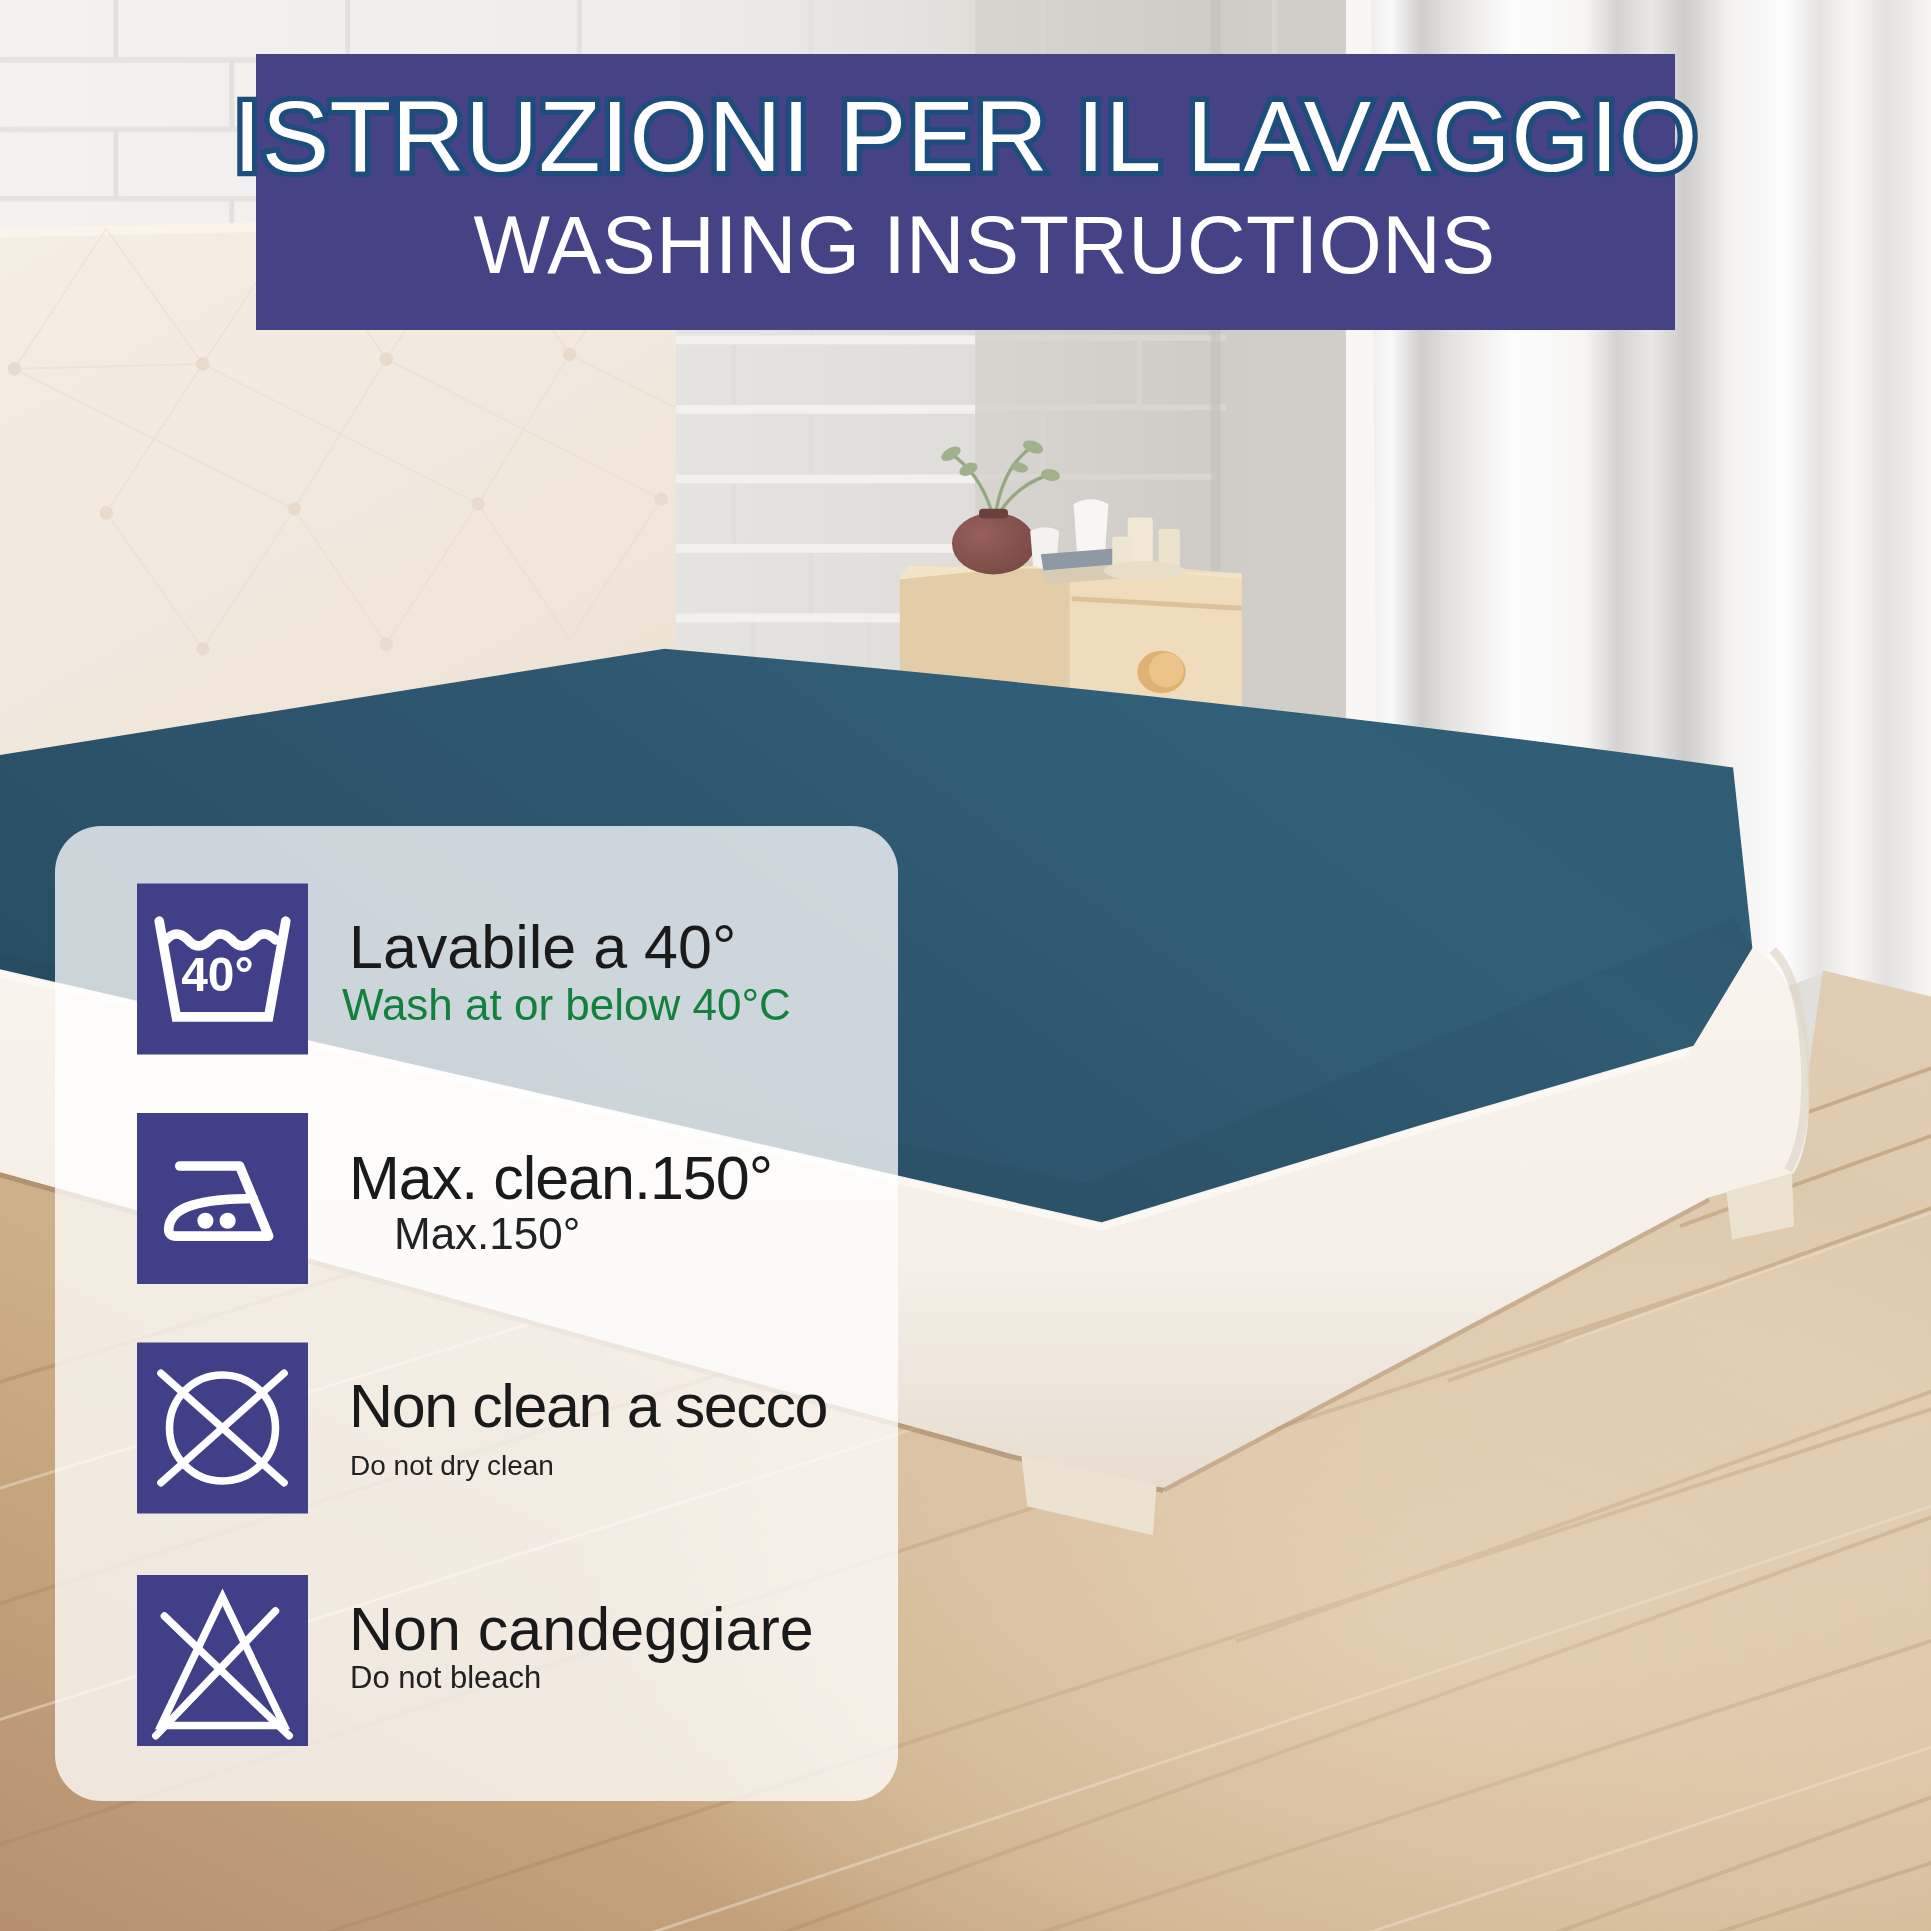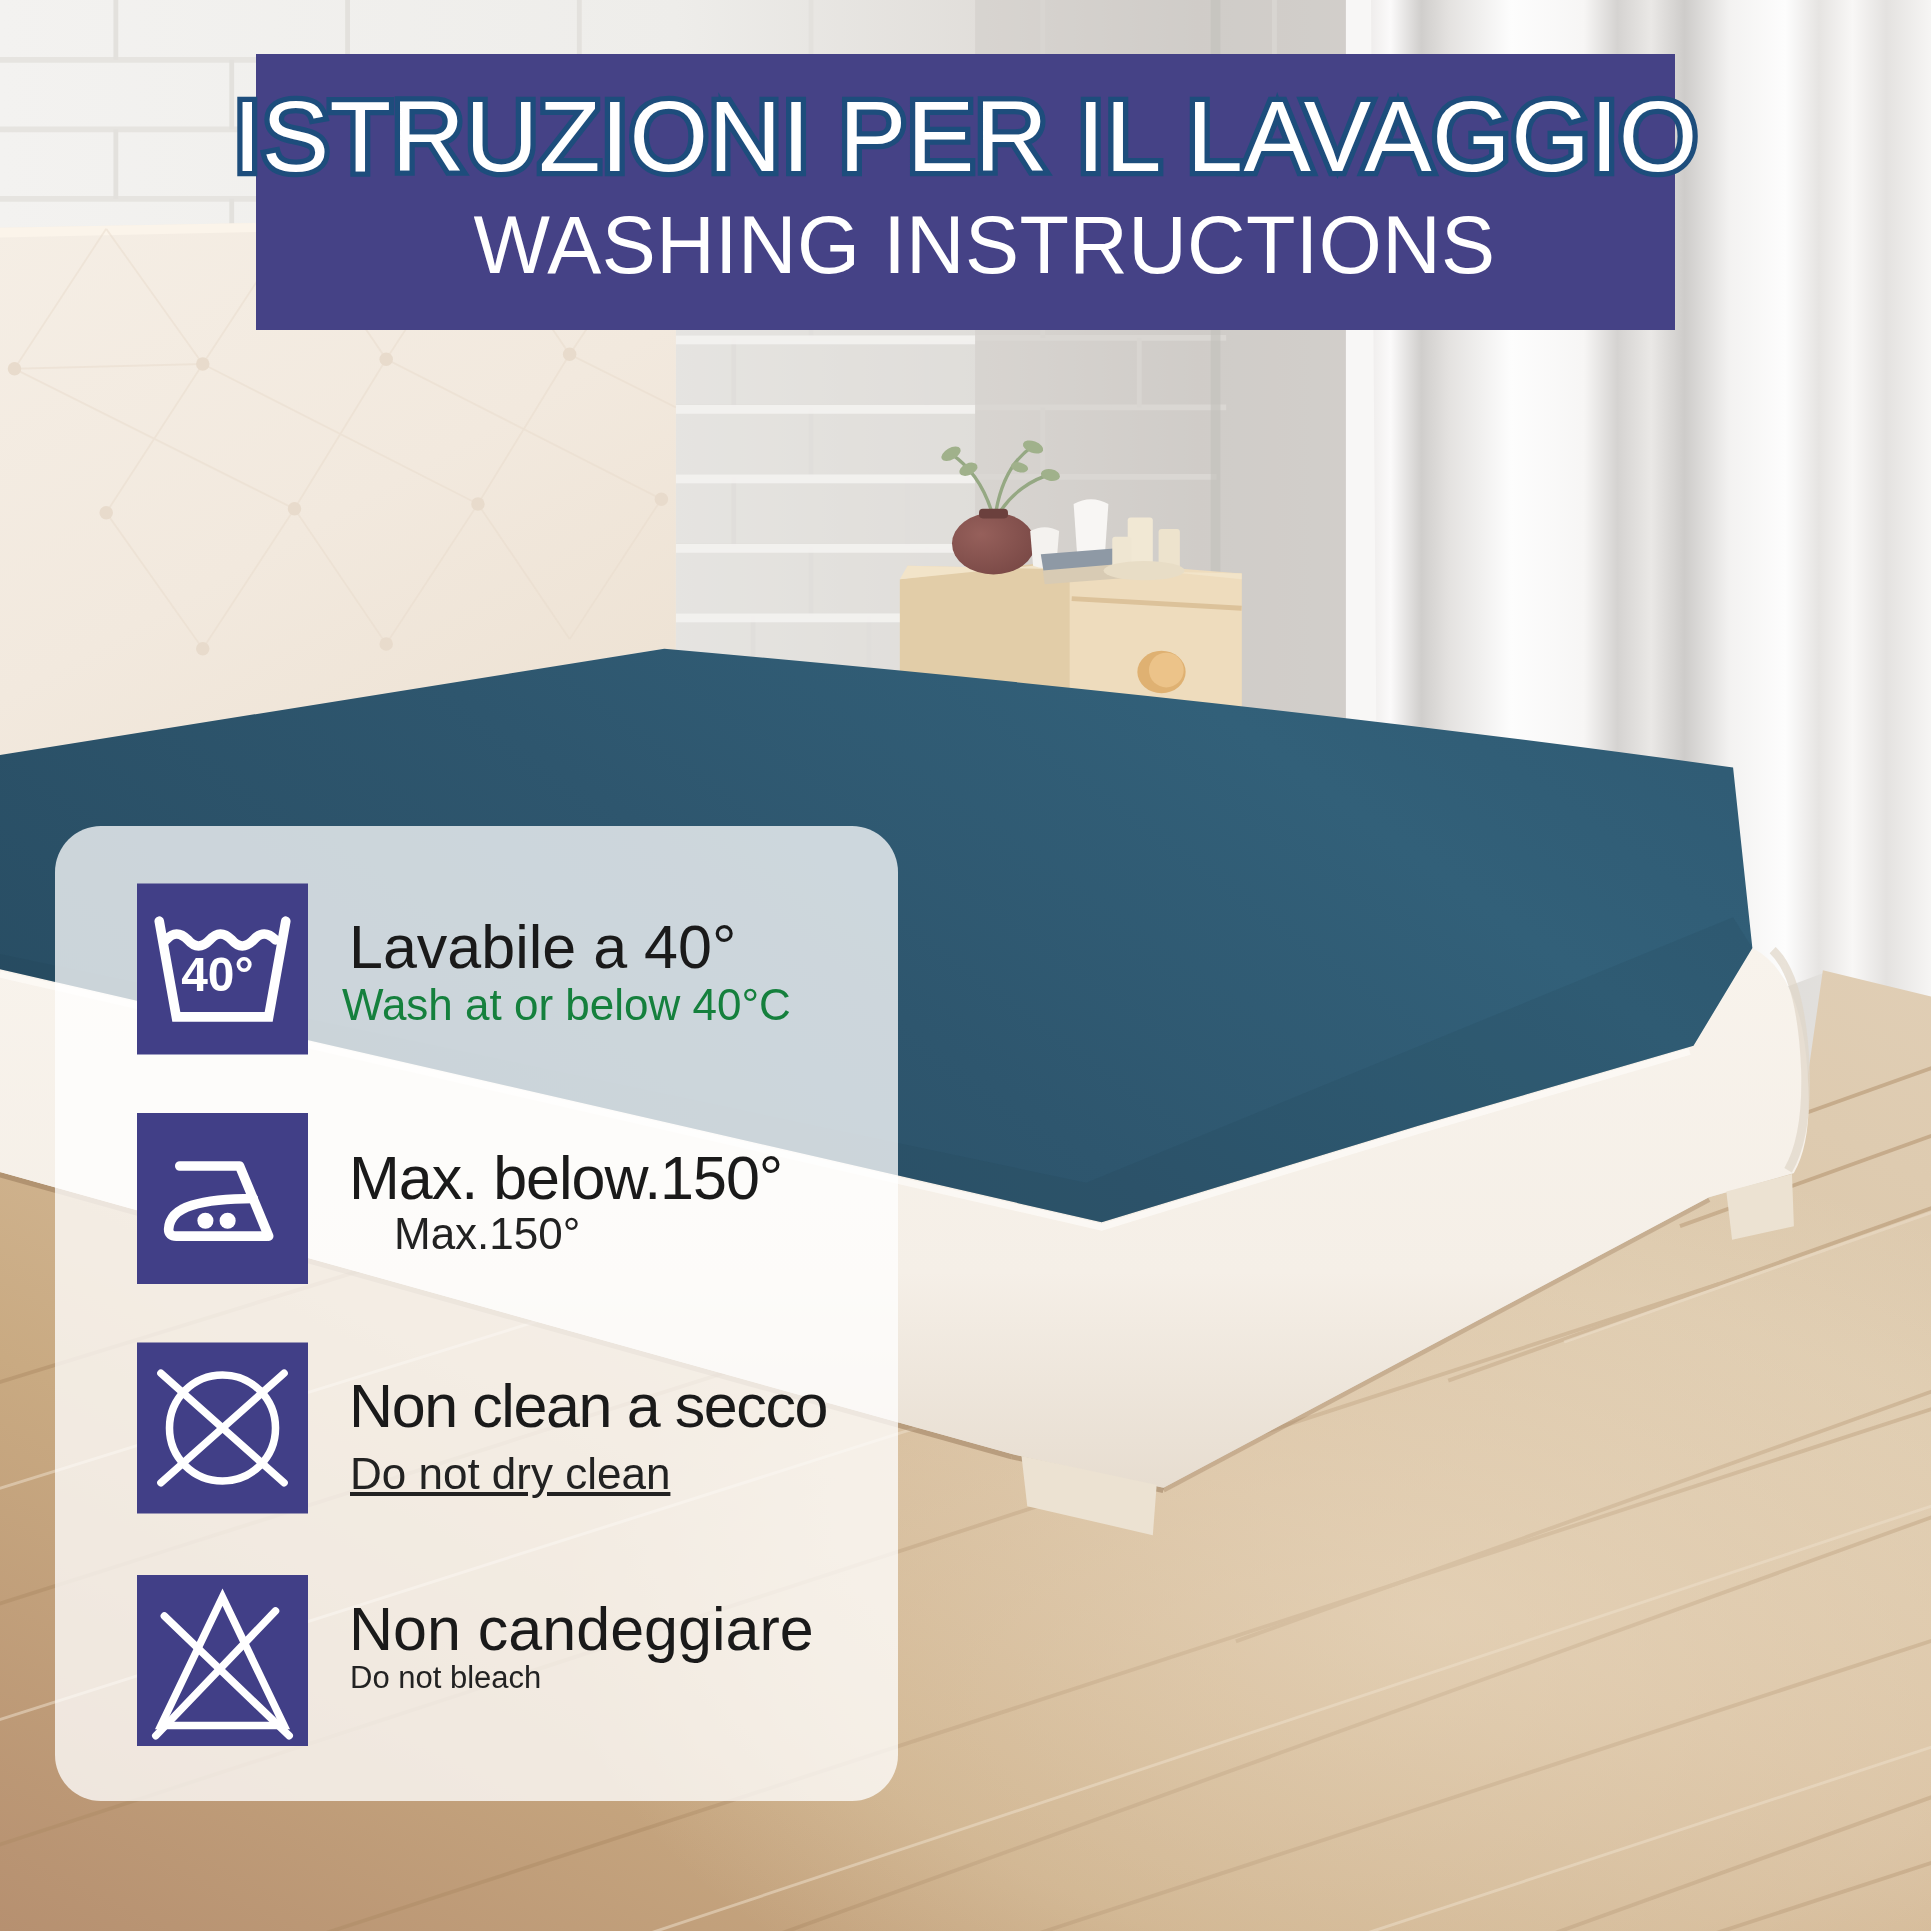--- a/index.html
+++ b/index.html
@@ -286,36 +286,36 @@
 <svg class="abs" style="left:137px;top:1113px;" width="171" height="171" viewBox="0 0 100 100">
   <rect width="100" height="100" fill="#413f87"></rect>
   <g stroke="#fff" stroke-width="5.6" fill="none" stroke-linecap="round" stroke-linejoin="round">
     <path d="M25,31 L60,31 L77,72"></path>
     <path d="M68,50 Q45,50 32,54 Q19,58 18.5,68 Q18.5,72 23,72 L76,72"></path>
   </g>
   <circle cx="40" cy="63" r="4.7" fill="#fff"></circle>
   <circle cx="53" cy="63" r="4.7" fill="#fff"></circle>
 </svg>
 
-<div class="abs" style="left:349px;top:1148px;font-size:61px;line-height:1;letter-spacing:-1px;color:#1a1a1a;">Max. below.150°</div>
+<div class="abs" style="left:349px;top:1148px;font-size:61px;line-height:1;letter-spacing:-1px;color:#1a1a1a;">Max. clean.150°</div>
 
 <div class="abs" style="left:350px;top:1212px;font-size:44px;line-height:1;color:#222;margin-left:44px;">Max.150°</div>
 
 <svg class="abs" style="left:137px;top:1341px;" width="171" height="174" viewBox="0 0 100 100">
   <rect width="100" height="100" fill="#413f87"></rect>
   <g stroke="#fff" stroke-width="4.4" fill="none" stroke-linecap="round">
     <circle cx="50" cy="50" r="31"></circle>
     <line x1="14" y1="18" x2="86" y2="82"></line>
     <line x1="86" y1="18" x2="14" y2="82"></line>
   </g>
 </svg>
 
 <div class="abs" style="left:349px;top:1376px;font-size:61px;line-height:1;letter-spacing:-1.4px;color:#1a1a1a;">Non clean a secco</div>
 
-<div class="abs" style="left:350px;top:1452px;font-size:44px;line-height:1;color:#222;text-decoration:underline;">Do not dry clean</div>
+<div class="abs" style="left:350px;top:1452px;font-size:28px;line-height:1;color:#222;">Do not dry clean</div>
 
 <svg class="abs" style="left:137px;top:1575px;" width="171" height="171" viewBox="0 0 100 100">
   <rect width="100" height="100" fill="#413f87"></rect>
   <g stroke="#fff" stroke-width="4.4" fill="none" stroke-linecap="round">
     <path d="M50,13 L14,88 L86,88 Z"></path>
     <line x1="16" y1="24" x2="89" y2="94"></line>
     <line x1="81" y1="21" x2="11" y2="94"></line>
   </g>
 </svg>
 

